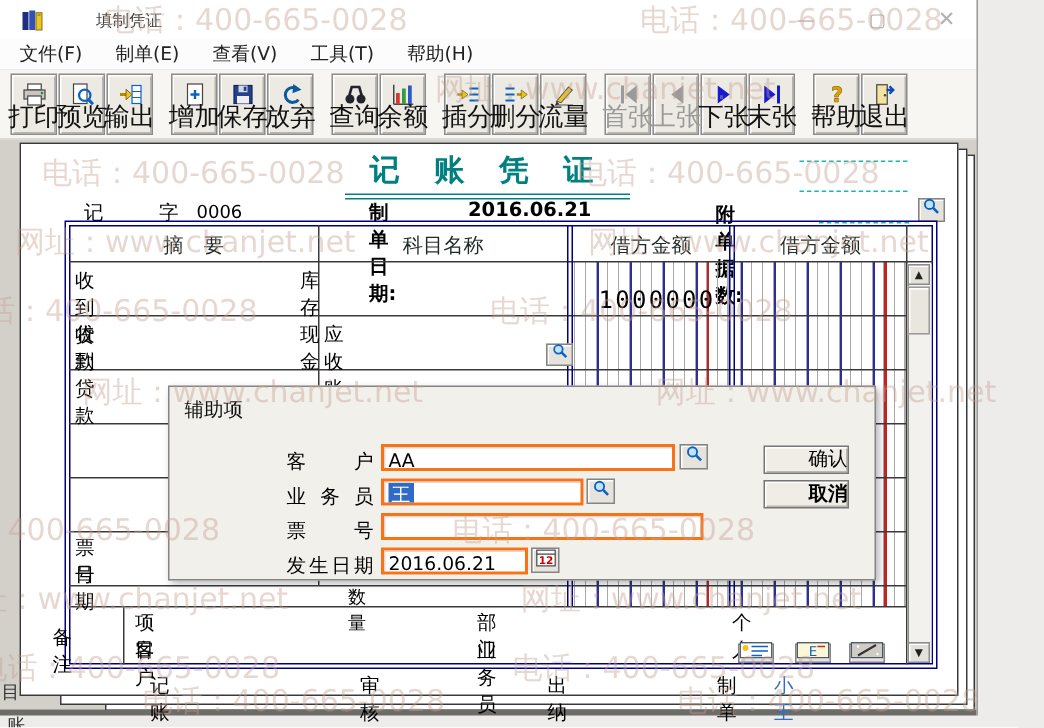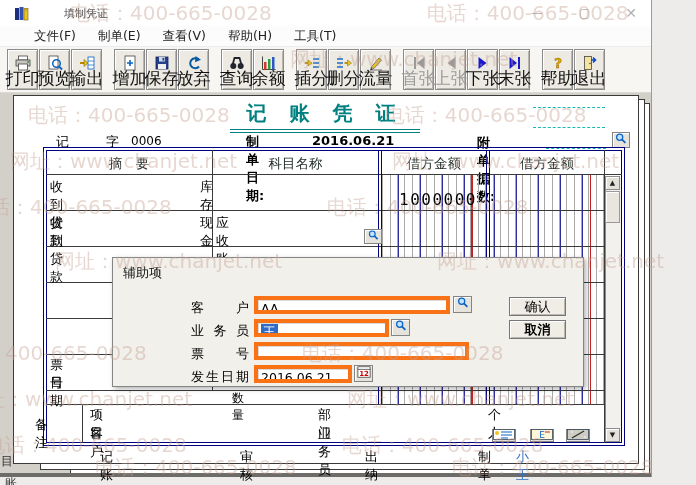--- a/index.html
+++ b/index.html
@@ -4,21 +4,21 @@
 <style>
   html,body{margin:0;padding:0;}
   #root{position:relative;width:696px;height:485px;overflow:hidden;background:#edecea;
         font-family:"DejaVu Sans","Liberation Sans",sans-serif;font-size:13px;color:#000;}
   .abs{position:absolute;}
   
   .win-right-border{left:651px;top:0;width:1px;height:477px;background:#9a9a9a;}
   .titlebar{left:0;top:0;width:651px;height:26px;background:#ffffff;}
   .title-text{left:36px;top:6px;font-size:11px;color:#444;margin-left:28px;}
   .win-ctrl{top:4px;width:30px;height:18px;text-align:center;color:#b0b0b0;font-size:12px;line-height:18px;cursor:default;}
-  .menubar{left:0;top:26px;width:651px;height:21px;background:#fcfcfc;display:flex;align-items:center;padding-left:23px;box-sizing:border-box;border-bottom:1px solid #ececec;}
+  .menubar{left:0;top:26px;width:651px;height:21px;background:#fcfcfc;display:flex;align-items:center;padding-left:2px;box-sizing:border-box;border-bottom:1px solid #ececec;}
   .menu-item{padding:2px 11px;font-size:12.5px;color:#222;}
   .toolbar{left:0;top:47px;width:651px;height:46px;background:#f7f6f3;border-bottom:1px solid #dcdad5;display:flex;align-items:flex-start;padding:2px 0 0 7px;box-sizing:border-box;gap:12px;}
   .tb-group{display:flex;gap:1px;}
   .tb-btn{width:31px;height:41px;background:#edeae3;border:1px solid #8c8c8c;box-shadow:inset 1px 1px 0 #ffffff, inset -1px -1px 0 #b9b5ad;display:flex;flex-direction:column;align-items:center;justify-content:center;gap:1px;box-sizing:border-box;}
   .tb-btn .lbl{font-size:17px;line-height:12px;color:#111;white-space:nowrap;}
   .tb-btn.disabled .lbl{color:#9a9a9a;}
   .tb-btn svg{display:block;}
   
   .client{left:0;top:93px;width:651px;height:380px;background:#d3d0ca;}
   .win-bottom{left:0;top:473px;width:651px;height:4px;background:#6e6c68;}
@@ -43,23 +43,23 @@
   .sb-track{background:#f2f1ee;border-left:1px solid #8a8a8a;}
   .sb-btn{background:#e4e1da;border:1px solid #8c8c8c;box-shadow:inset 1px 1px 0 #fff;font-size:7px;line-height:12px;text-align:center;color:#222;box-sizing:border-box;}
   .sb-thumb{background:#e9e6e0;border:1px solid #999;box-shadow:inset 1px 1px 0 #fff;box-sizing:border-box;}
   
   .mini-btn{background:#e6e3dc;border:1px solid #848484;box-shadow:inset 1px 1px 0 #fff;display:flex;align-items:center;justify-content:center;box-sizing:border-box;}
   
   .dialog{left:112px;top:257px;width:470px;height:128px;background:#f2f0eb;border:1px solid #858585;box-shadow:2px 2px 5px rgba(0,0,0,0.3);z-index:30;}
   .dialog .abs{position:absolute;}
   .dlg-title{left:10px;top:6px;font-size:13px;color:#111;}
   .dlg-label{font-size:13px;width:58px;text-align:justify;text-align-last:justify;color:#000;}
-  .input{background:#fff;border:4px solid #f97316;box-shadow:inset 1px 1px 0 #d9d9d9;font-size:12.5px;padding:1px 3px;box-sizing:border-box;overflow:hidden;white-space:nowrap;}
+  .input{background:#fff;border:2px solid #f97316;box-shadow:inset 1px 1px 0 #d9d9d9;font-size:12.5px;padding:1px 3px;box-sizing:border-box;overflow:hidden;white-space:nowrap;}
   .sel{background:#316ac5;color:#fff;padding:0 2px;}
-  .dlg-btn{width:57px;height:19px;background:#f0ede7;border:1px solid #777;box-shadow:inset 1px 1px 0 #fff, inset -1px -1px 0 #bbb7af;font-size:13px;text-align:center;line-height:17px;box-sizing:border-box;}
+  .dlg-btn{width:57px;height:19px;background:#f0ede7;border:1px solid #777;box-shadow:inset 1px 1px 0 #fff, inset -1px -1px 0 #bbb7af;font-size:13px;text-align:right;line-height:17px;box-sizing:border-box;}
   
   .wm{position:absolute;left:0;top:0;width:696px;height:485px;pointer-events:none;z-index:50;overflow:hidden;}
   .wm-row{position:absolute;display:flex;gap:155px;white-space:nowrap;font-size:20px;color:rgba(198,160,146,0.42);}
   .frag{font-size:12px;color:#333;z-index:2;}
 </style>
 </head>
 <body>
 
 <div id="root">
 
@@ -75,22 +75,22 @@
     <span class="abs title-text">填制凭证</span>
     <span class="abs win-ctrl" style="left:522px;">—</span>
     <span class="abs win-ctrl" style="left:570px;">▢</span>
     <span class="abs win-ctrl" style="left:616px;font-size:14px;">✕</span>
   </div>
 
   <div class="abs menubar">
     <span class="menu-item">文件(F)</span>
     <span class="menu-item">制单(E)</span>
     <span class="menu-item">查看(V)</span>
+    <span class="menu-item">工具(T)</span>
     <span class="menu-item">帮助(H)</span>
-    <span class="menu-item">工具(T)</span>
   </div>
 
   <div class="abs toolbar">
     <div class="tb-group">
       <div class="tb-btn">
         <span>
             <svg width="16" height="16" viewBox="0 0 16 16">
               <rect x="3.5" y="1" width="9" height="4" fill="#fff" stroke="#444" stroke-width="0.8"></rect>
               <rect x="1" y="5" width="14" height="6" fill="#c9c6bf" stroke="#444" stroke-width="0.8"></rect>
               <rect x="3.5" y="9" width="9" height="6" fill="#fff" stroke="#444" stroke-width="0.8"></rect>

